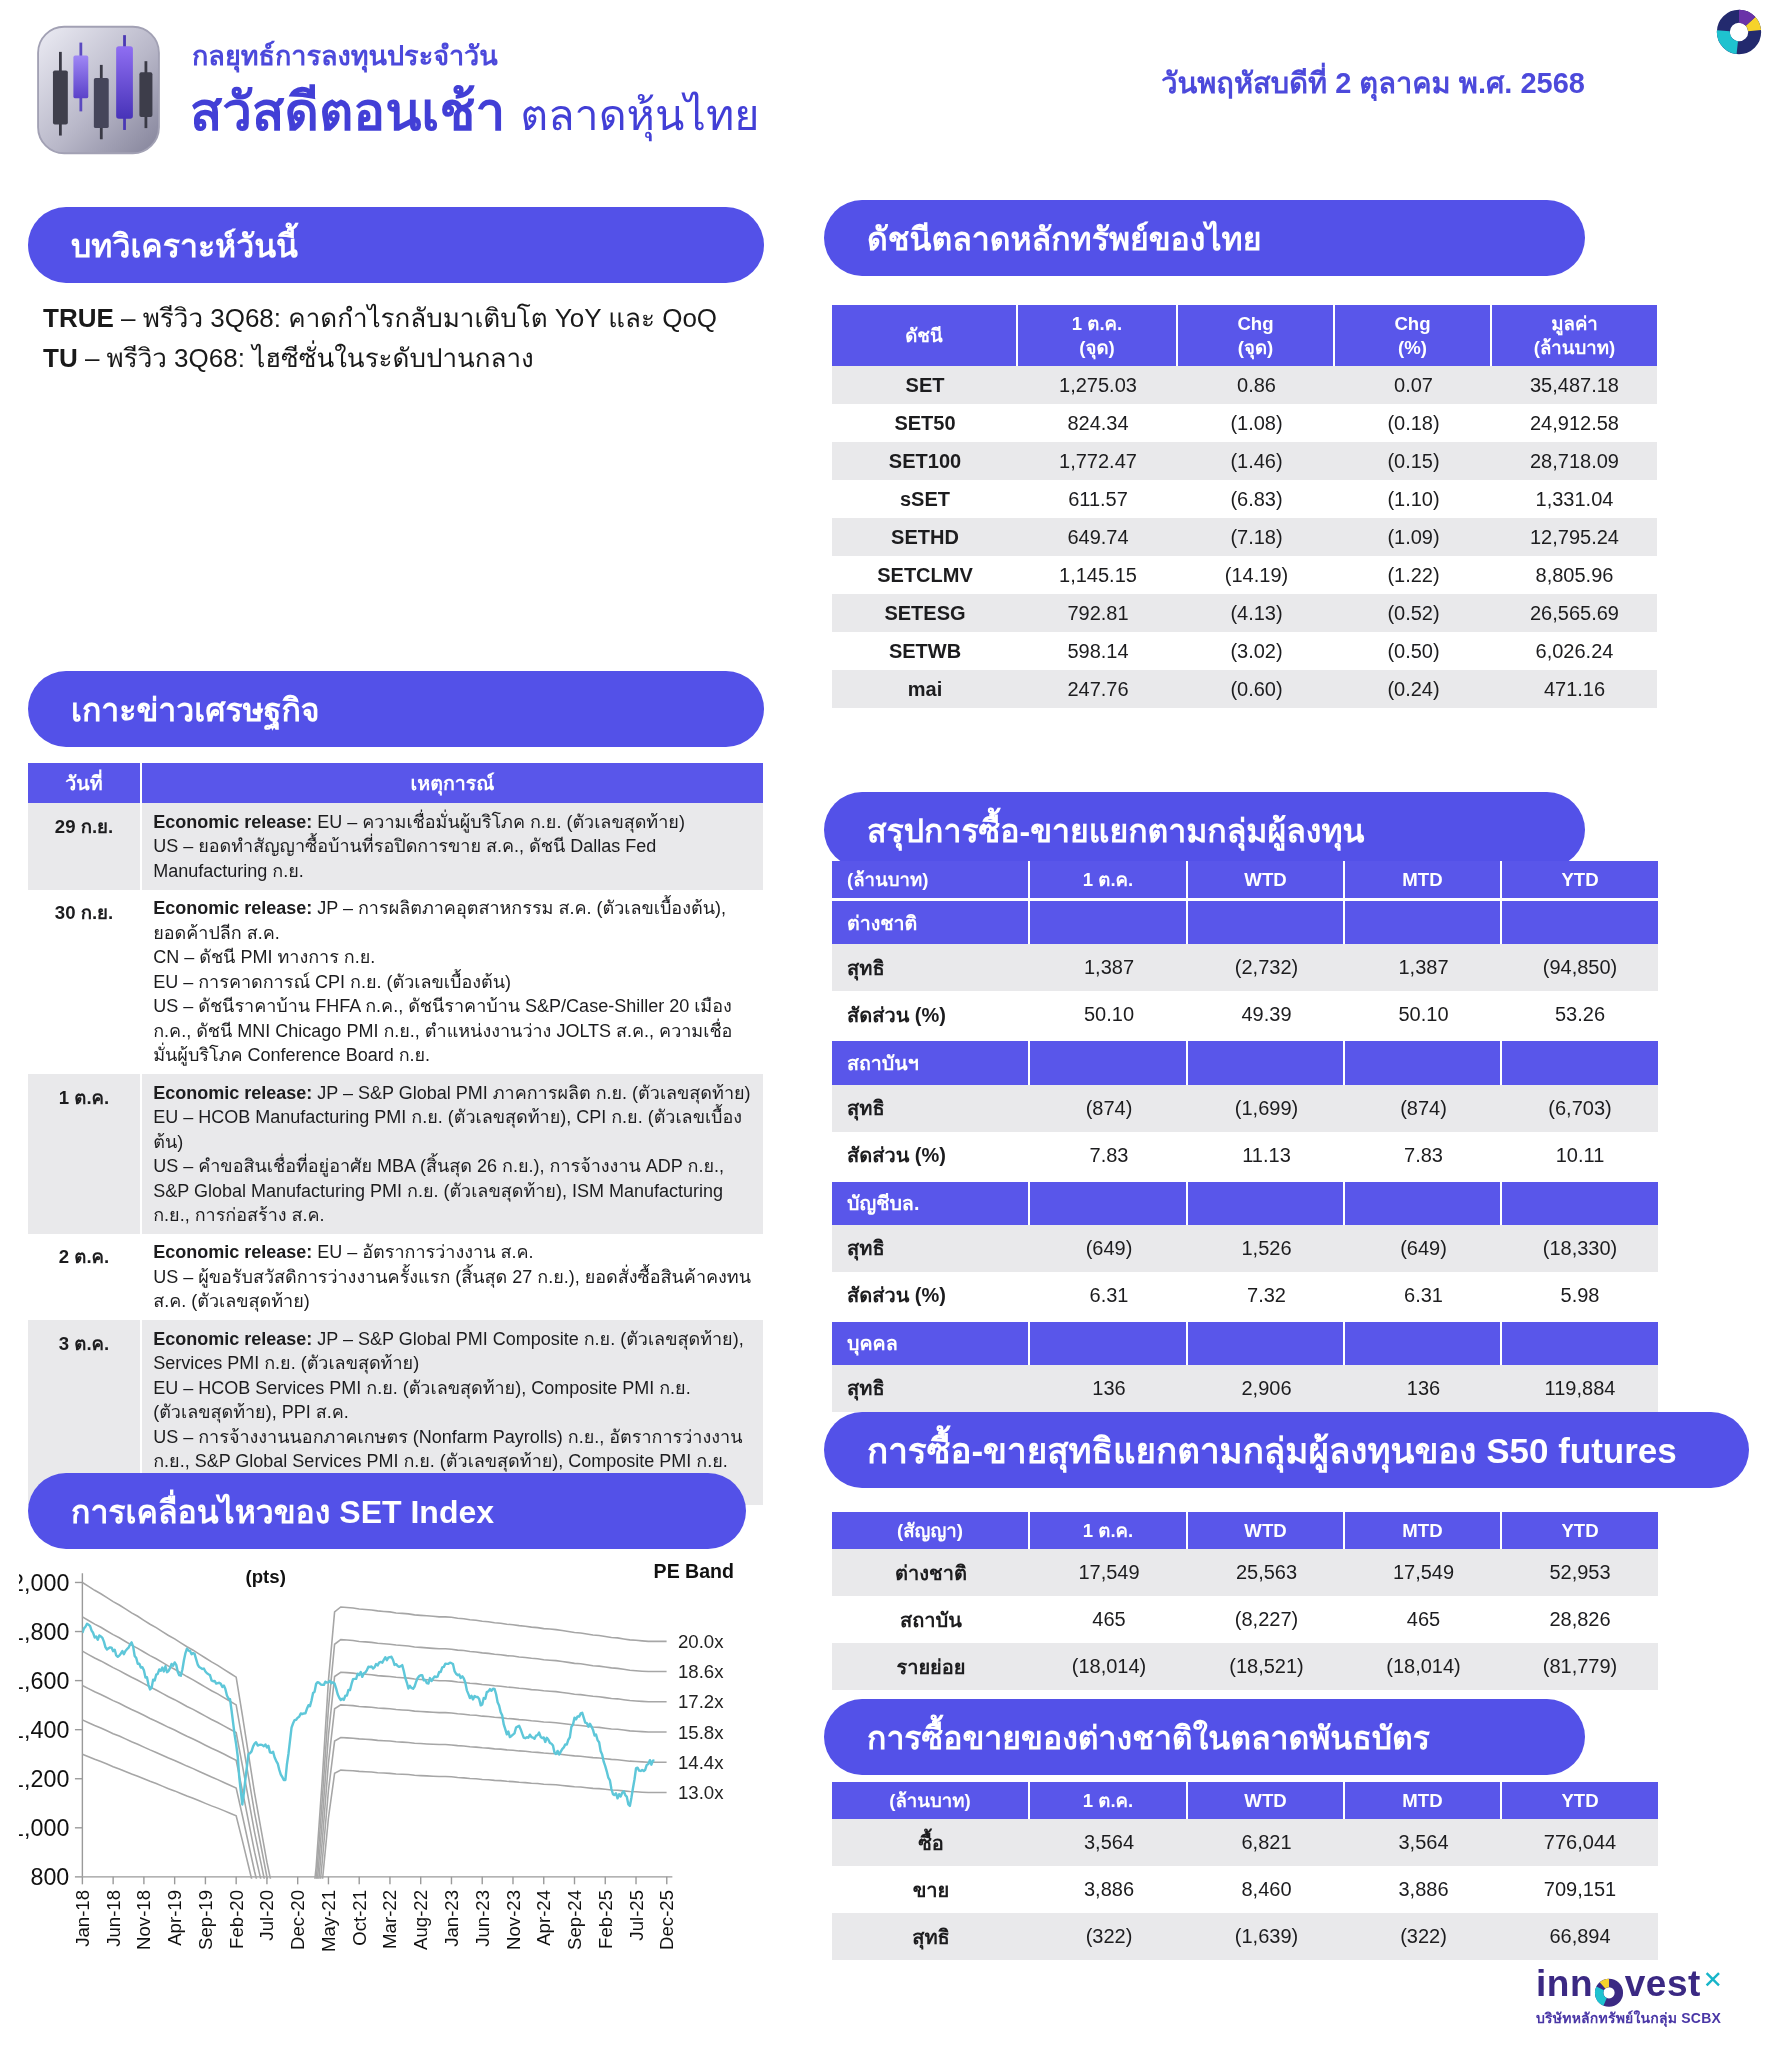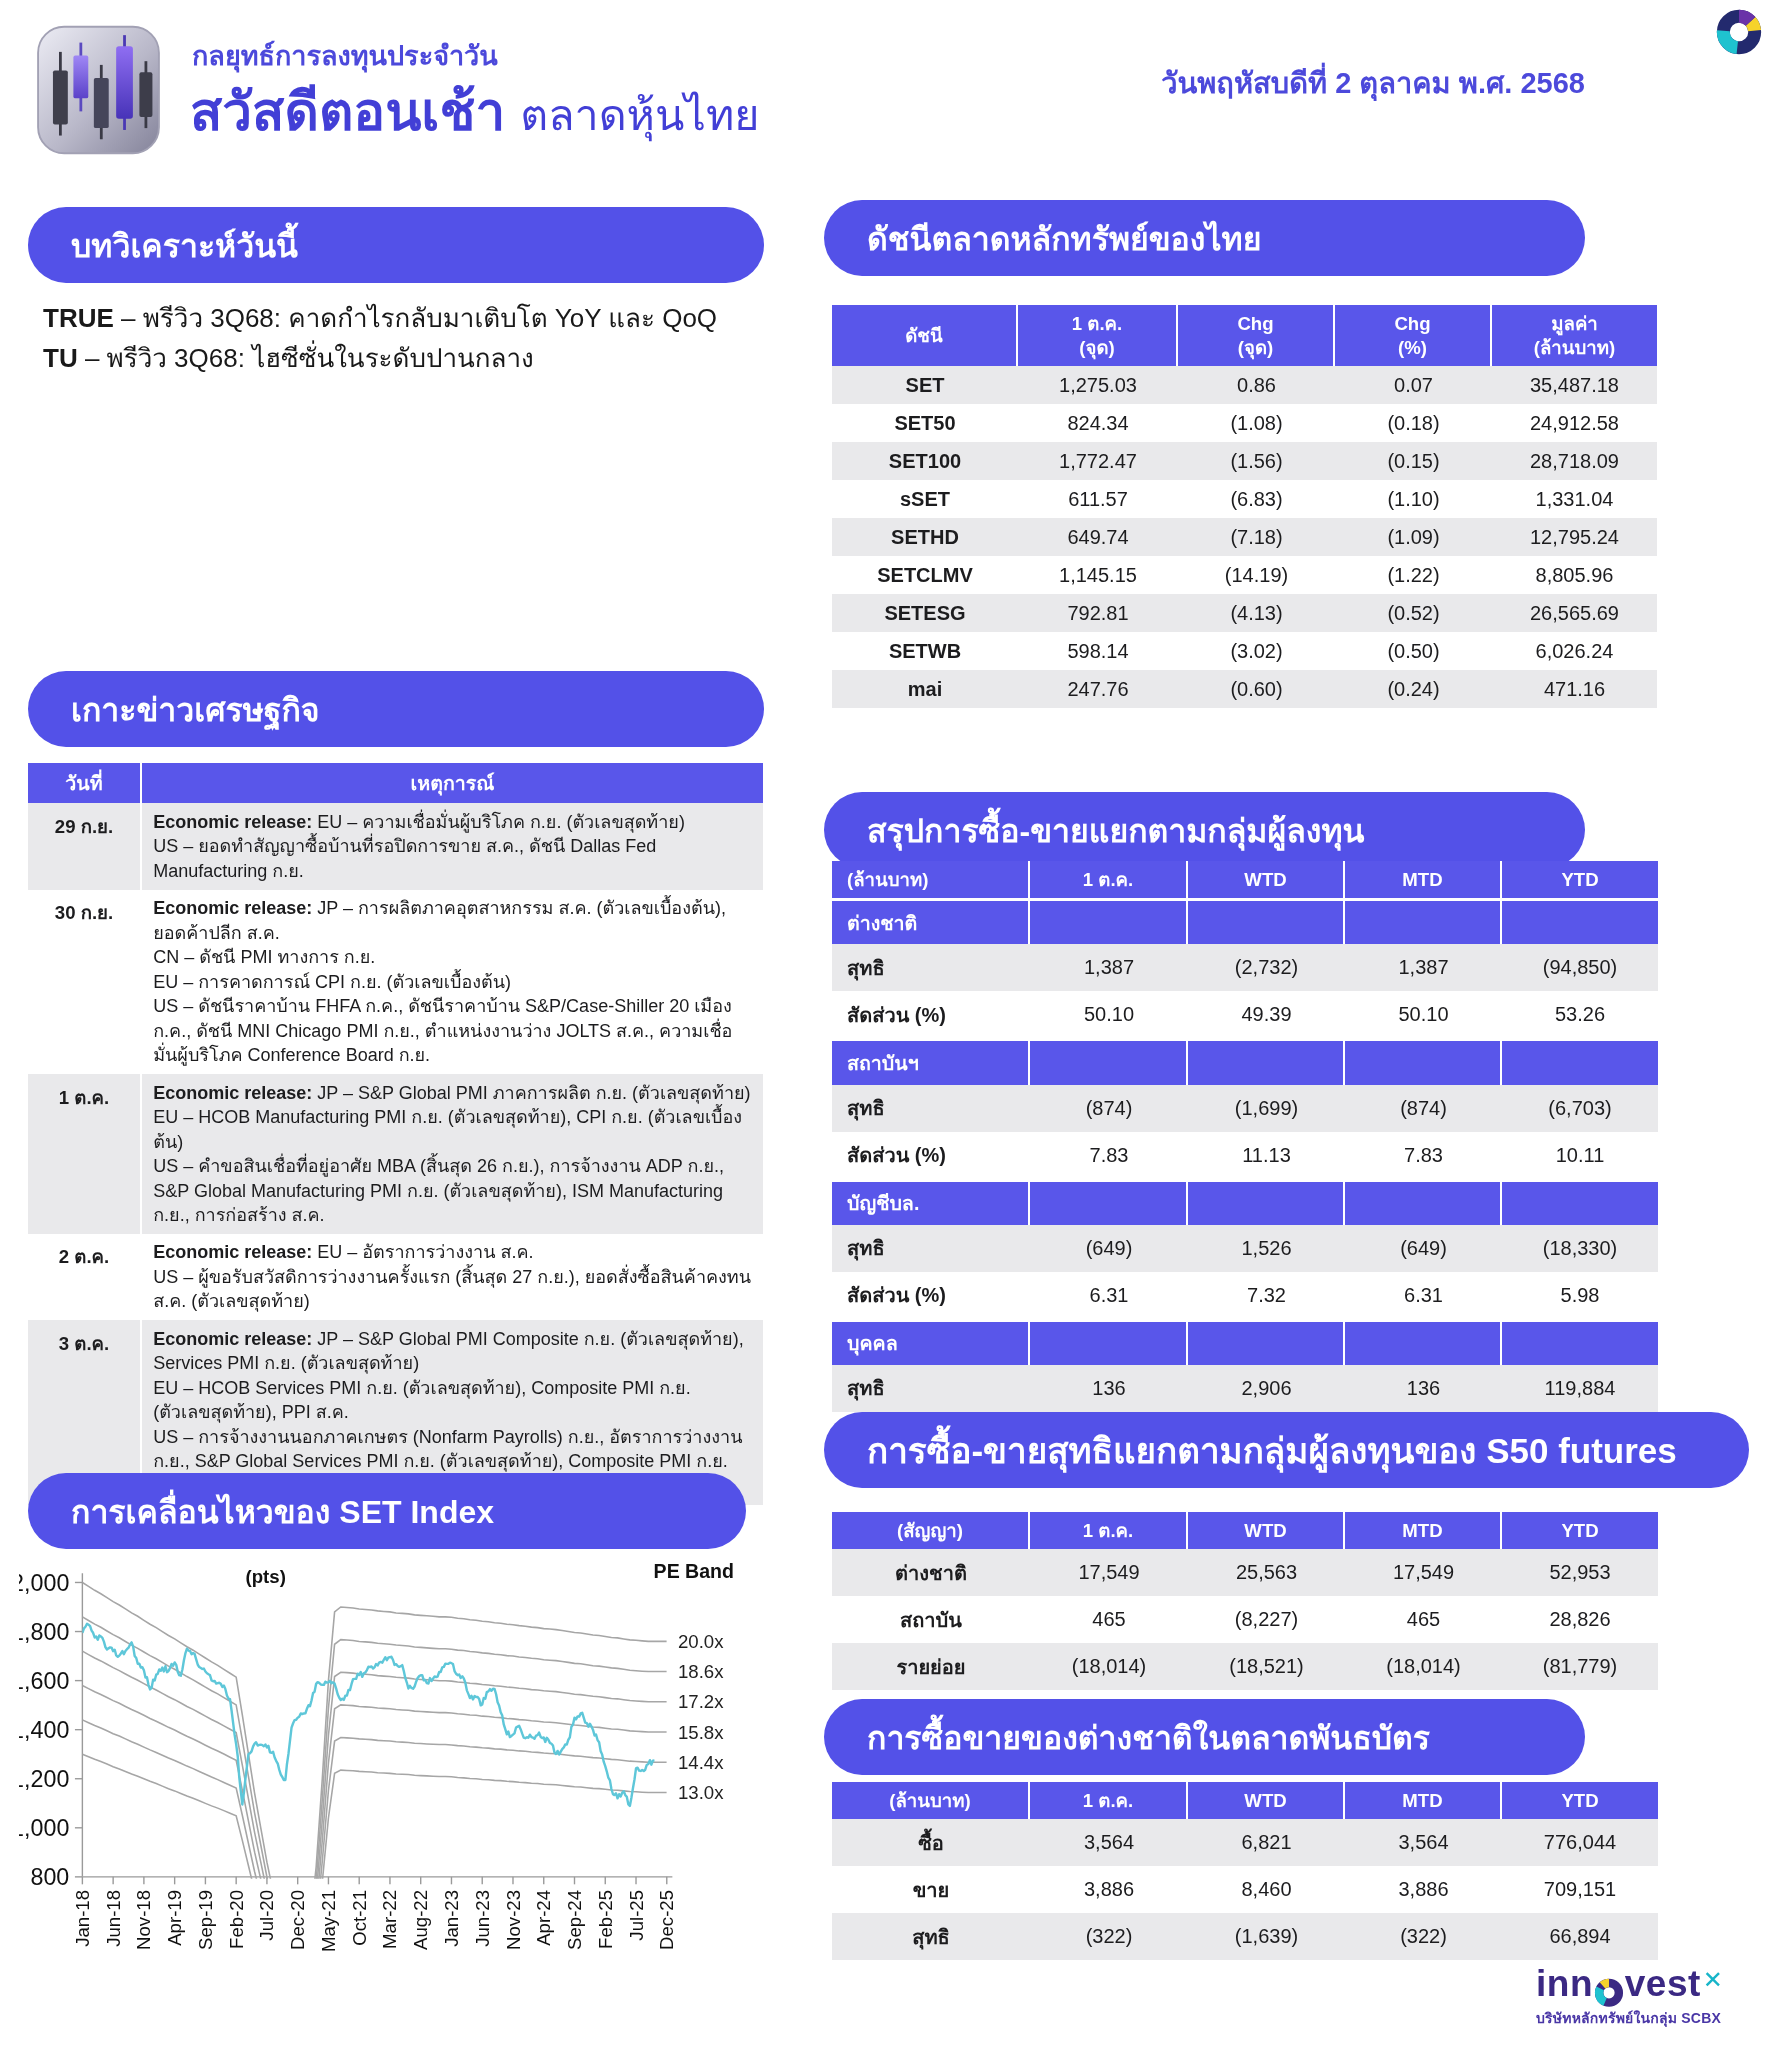--- a/index.html
+++ b/index.html
@@ -308,21 +308,21 @@
         <tr>
           <td>SET50</td>
           <td>824.34</td>
           <td>(1.08)</td>
           <td>(0.18)</td>
           <td>24,912.58</td>
         </tr>
         <tr class="alt">
           <td>SET100</td>
           <td>1,772.47</td>
-          <td>(1.56)</td>
+          <td>(1.46)</td>
           <td>(0.15)</td>
           <td>28,718.09</td>
         </tr>
         <tr>
           <td>sSET</td>
           <td>611.57</td>
           <td>(6.83)</td>
           <td>(1.10)</td>
           <td>1,331.04</td>
         </tr>

